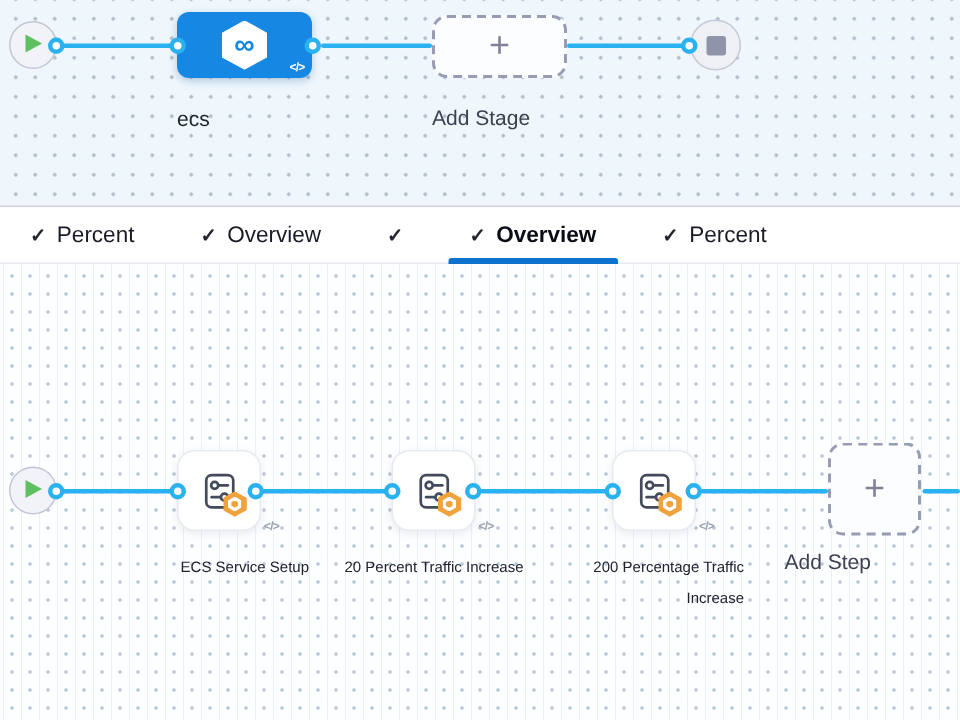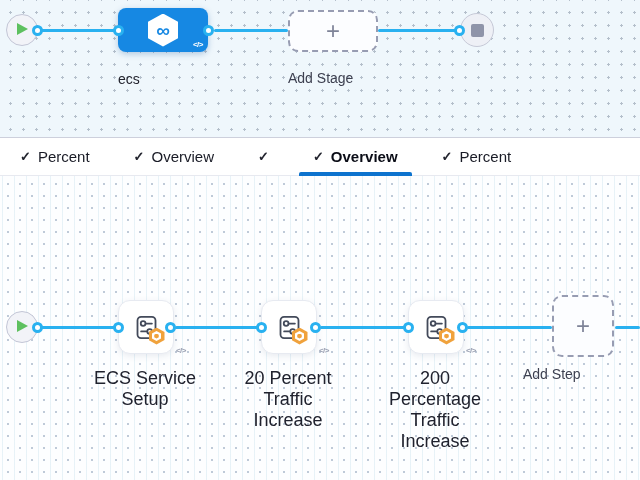--- a/index.html
+++ b/index.html
@@ -67,21 +67,21 @@
        box-shadow:0 2px 6px rgba(50,70,110,.10);
        display:flex;align-items:center;justify-content:center;z-index:2}
   .step-icon{position:relative;width:27px;height:27px}
   .hexb{clip-path:polygon(50% 0,100% 26%,100% 74%,50% 100%,0 74%,0 26%);
        display:flex;align-items:center;justify-content:center}
   .badge{position:absolute;right:-5px;bottom:-4px;width:16px;height:17px;background:#f0a23c}
   .badge .w{width:9px;height:10px;background:#fff}
   .badge .o{width:4.5px;height:5px;background:#f0a23c}
   .step-code{position:absolute;right:-13px;bottom:-2px;color:#9aa0b2;font-size:8px;
        font-weight:700;letter-spacing:-.5px}
-  .step-label{position:absolute;width:122px;text-align:center;font-size:18px;
+  .step-label{position:absolute;width:122px;text-align:right;font-size:10px;
        color:#20222e;line-height:21px}
 </style>
 </head>
 <body>
 
 <div class="canvas-top">
   <div class="play-node" style="left:6px;top:14px">
     <div class="tri"></div>
   </div>
   <div class="dot" style="left:31.5px;top:24.5px"></div>

